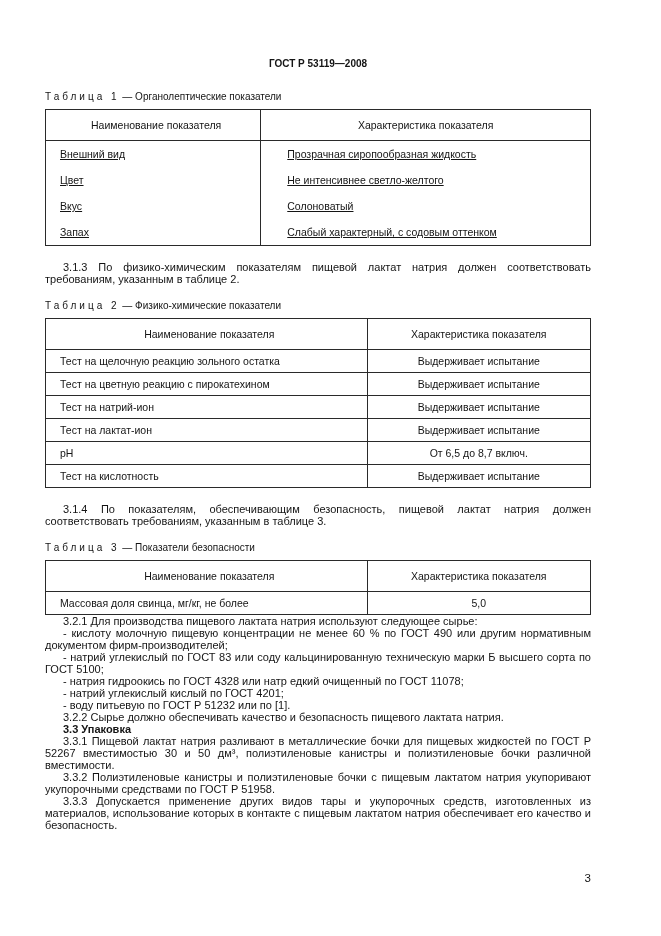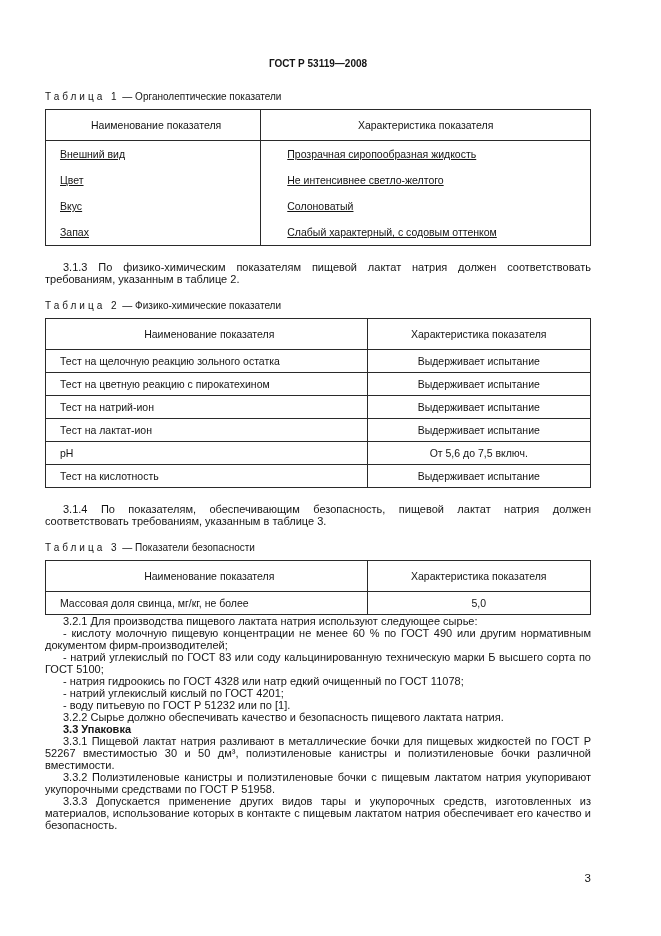--- a/index.html
+++ b/index.html
@@ -135,21 +135,21 @@
         <tr>
           <td class="c1">Тест на натрий-ион</td>
           <td class="c2">Выдерживает испытание</td>
         </tr>
         <tr>
           <td class="c1">Тест на лактат-ион</td>
           <td class="c2">Выдерживает испытание</td>
         </tr>
         <tr>
           <td class="c1">pH</td>
-          <td class="c2">От 5,6 до 7,5 включ.</td>
+          <td class="c2">От 6,5 до 8,7 включ.</td>
         </tr>
         <tr>
           <td class="c1">Тест на кислотность</td>
           <td class="c2">Выдерживает испытание</td>
         </tr>
       </tbody>
     </table>
 
     <p class="para gap-top">3.1.4 По показателям, обеспечивающим безопасность, пищевой лактат натрия должен соответствовать требованиям, указанным в таблице 3.</p>
 

